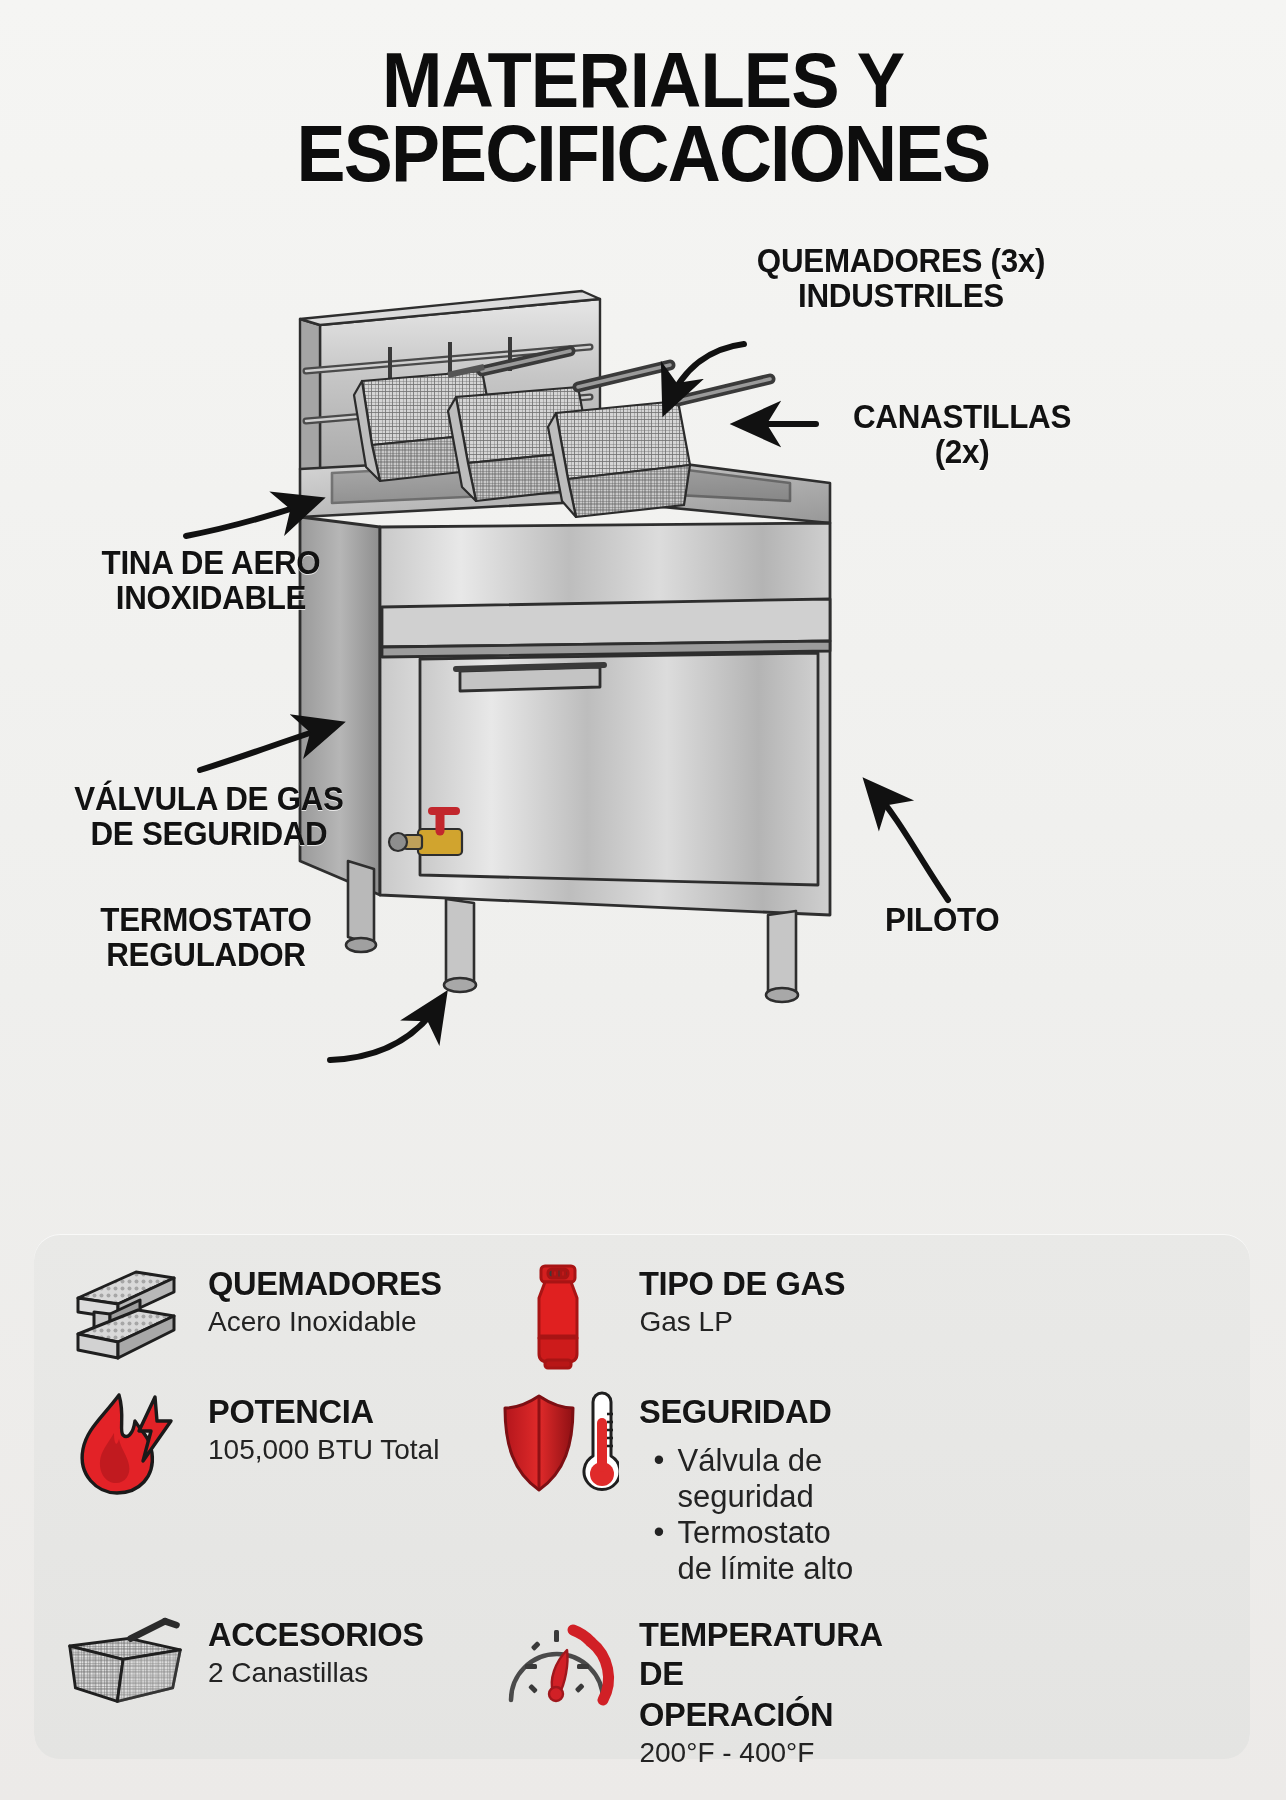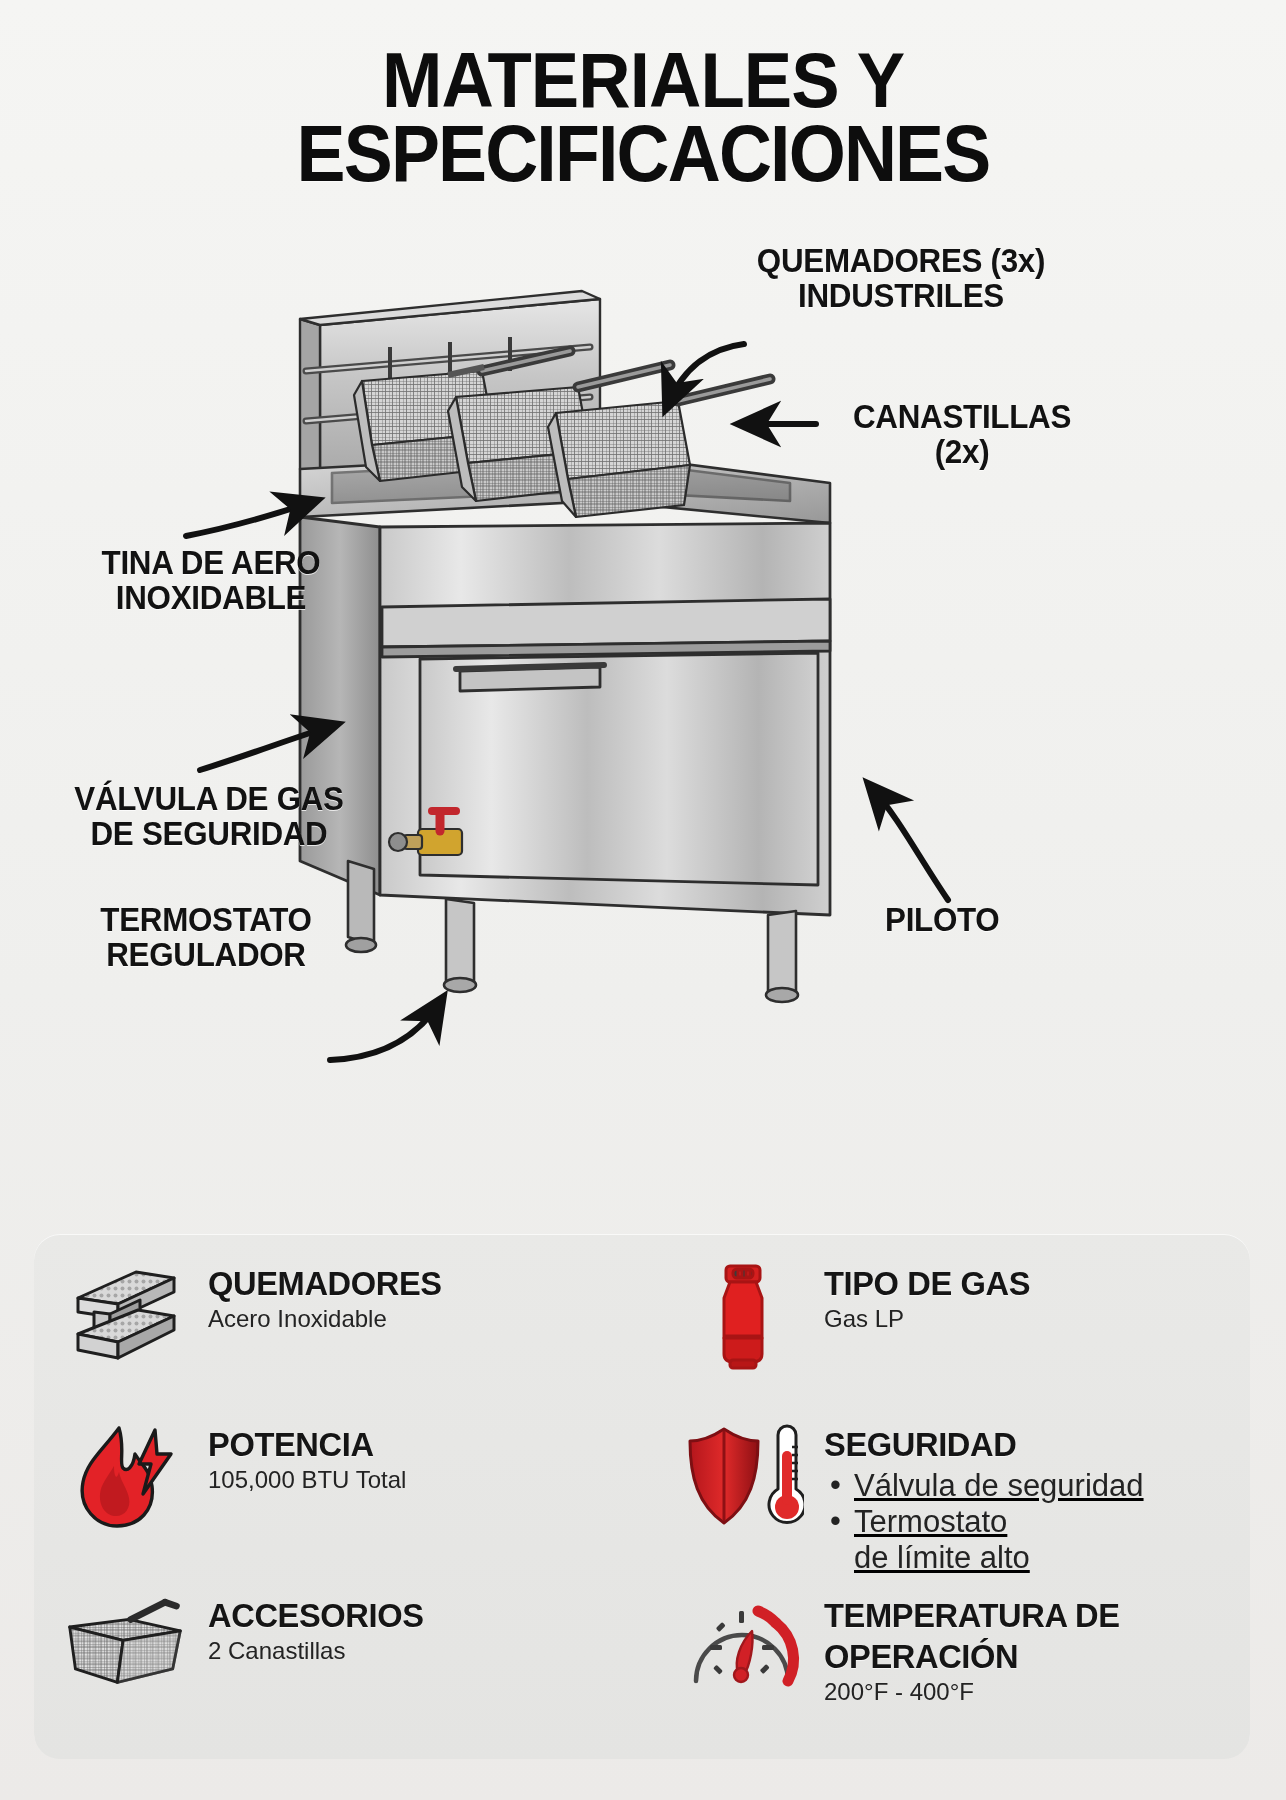--- a/index.html
+++ b/index.html
@@ -53,36 +53,36 @@
   
   .specs{
     position:absolute;left:34px;top:1234px;width:1216px;height:525px;
     background:linear-gradient(180deg,#e9e9e7 0%,#e4e4e2 100%);
     border-radius:26px;
     box-shadow:inset 0 1px 0 rgba(255,255,255,.7);
   }
   .spec-grid{
     position:absolute;inset:0;
     display:grid;
-    grid-template-columns:1fr 1fr;
+    grid-template-columns:1fr 1fr 1fr 1fr;
     grid-template-rows:1fr 1fr 1fr;
     padding:18px 24px 14px 24px;
     box-sizing:border-box;
   }
   .spec{display:flex;align-items:flex-start;gap:22px;padding:4px 6px;}
   .spec .ic{flex:0 0 auto;width:122px;height:120px;display:flex;align-items:center;justify-content:center;}
   .spec .ic svg{display:block;}
   .spec .tx{padding-top:8px;}
   .spec h3{
     margin:0 0 2px 0;font-size:34px;font-weight:bold;color:#151515;
     letter-spacing:-.4px;transform:scaleX(.96);transform-origin:left center;
     text-shadow:0 1px 0 rgba(255,255,255,.6);
   }
-  .spec p{margin:0;font-size:24px;color:#232323;line-height:1.18;font-weight:400;}
-  .spec ul{margin:4px;padding:0;list-style:none;text-decoration:underline;}
+  .spec p{margin:0;font-size:28px;color:#232323;line-height:1.18;font-weight:400;}
+  .spec ul{margin:12px;padding:0;list-style:none;}
   .spec li{font-size:31px;color:#232323;line-height:1.16;position:relative;padding-left:26px;}
   .spec li:before{content:"\2022";position:absolute;left:2px;top:-1px;font-size:31px;}
   .spec li .sub{display:block;padding-left:0;}
   .r1{grid-row:1;}.r2{grid-row:2;}.r3{grid-row:3;}
   .c1{grid-column:1;}.c2{grid-column:2;gap:20px;}
   .spec.c2{padding-left:40px;}
 </style>
 </head>
 <body>
 

